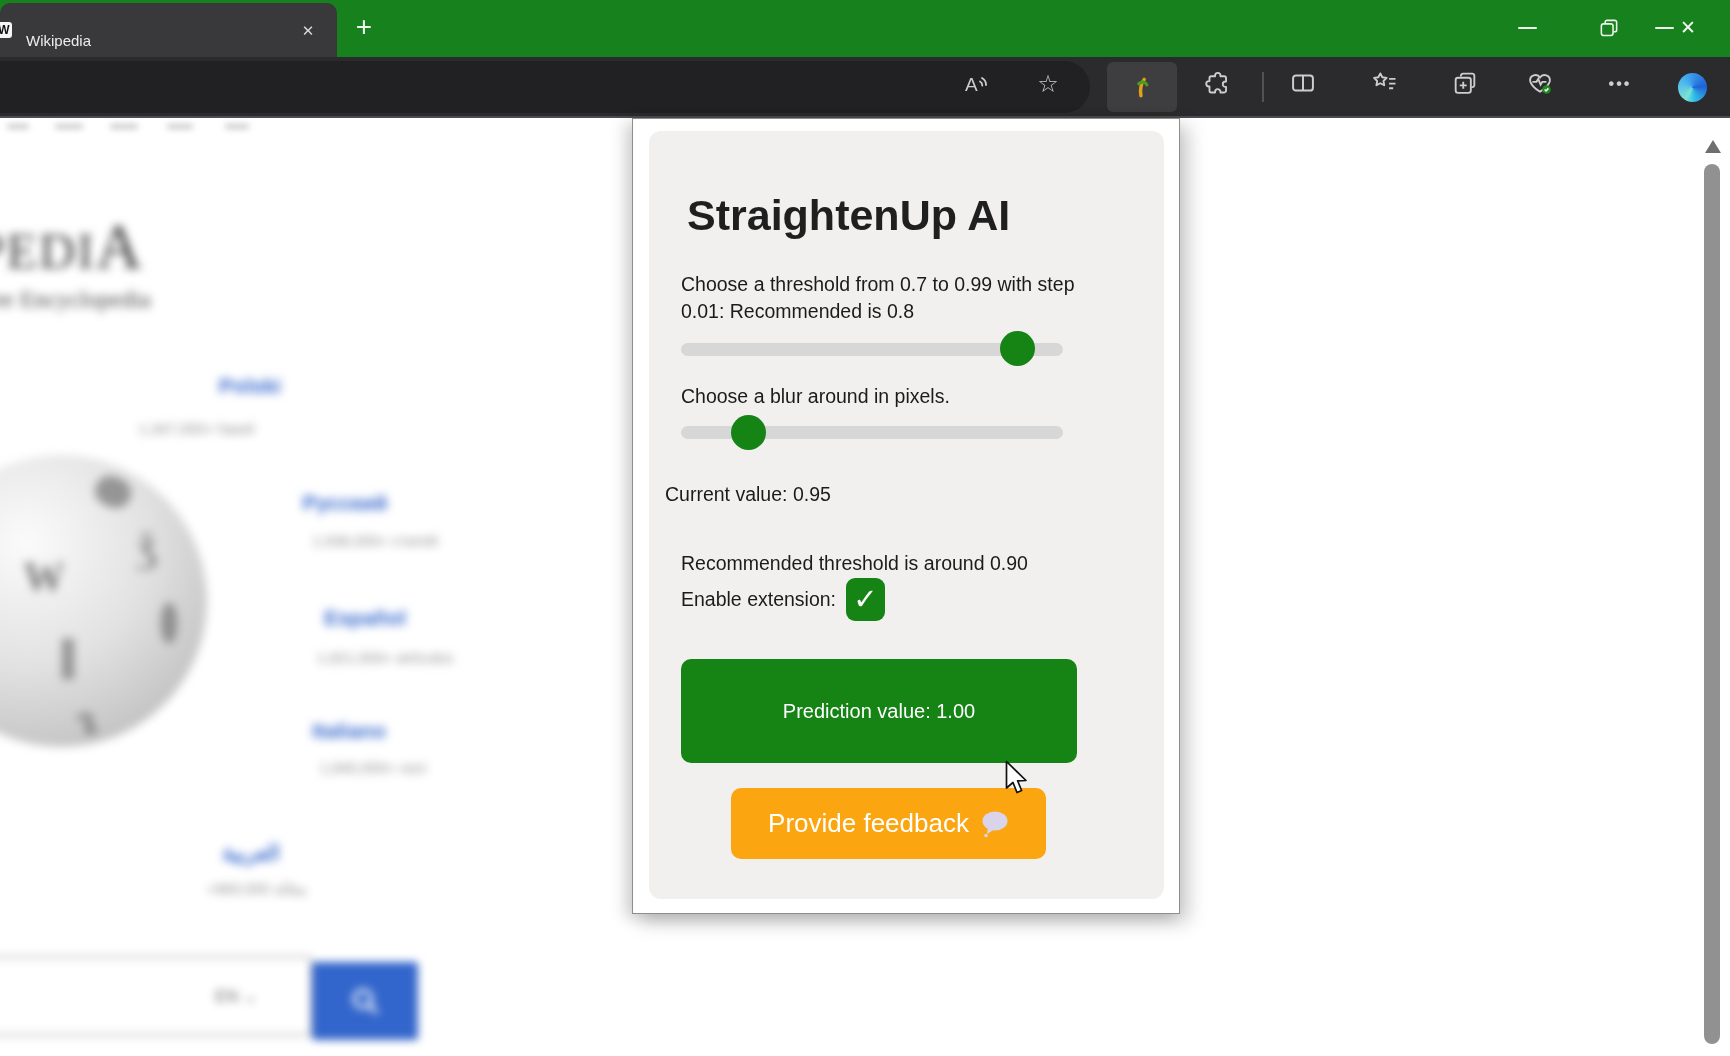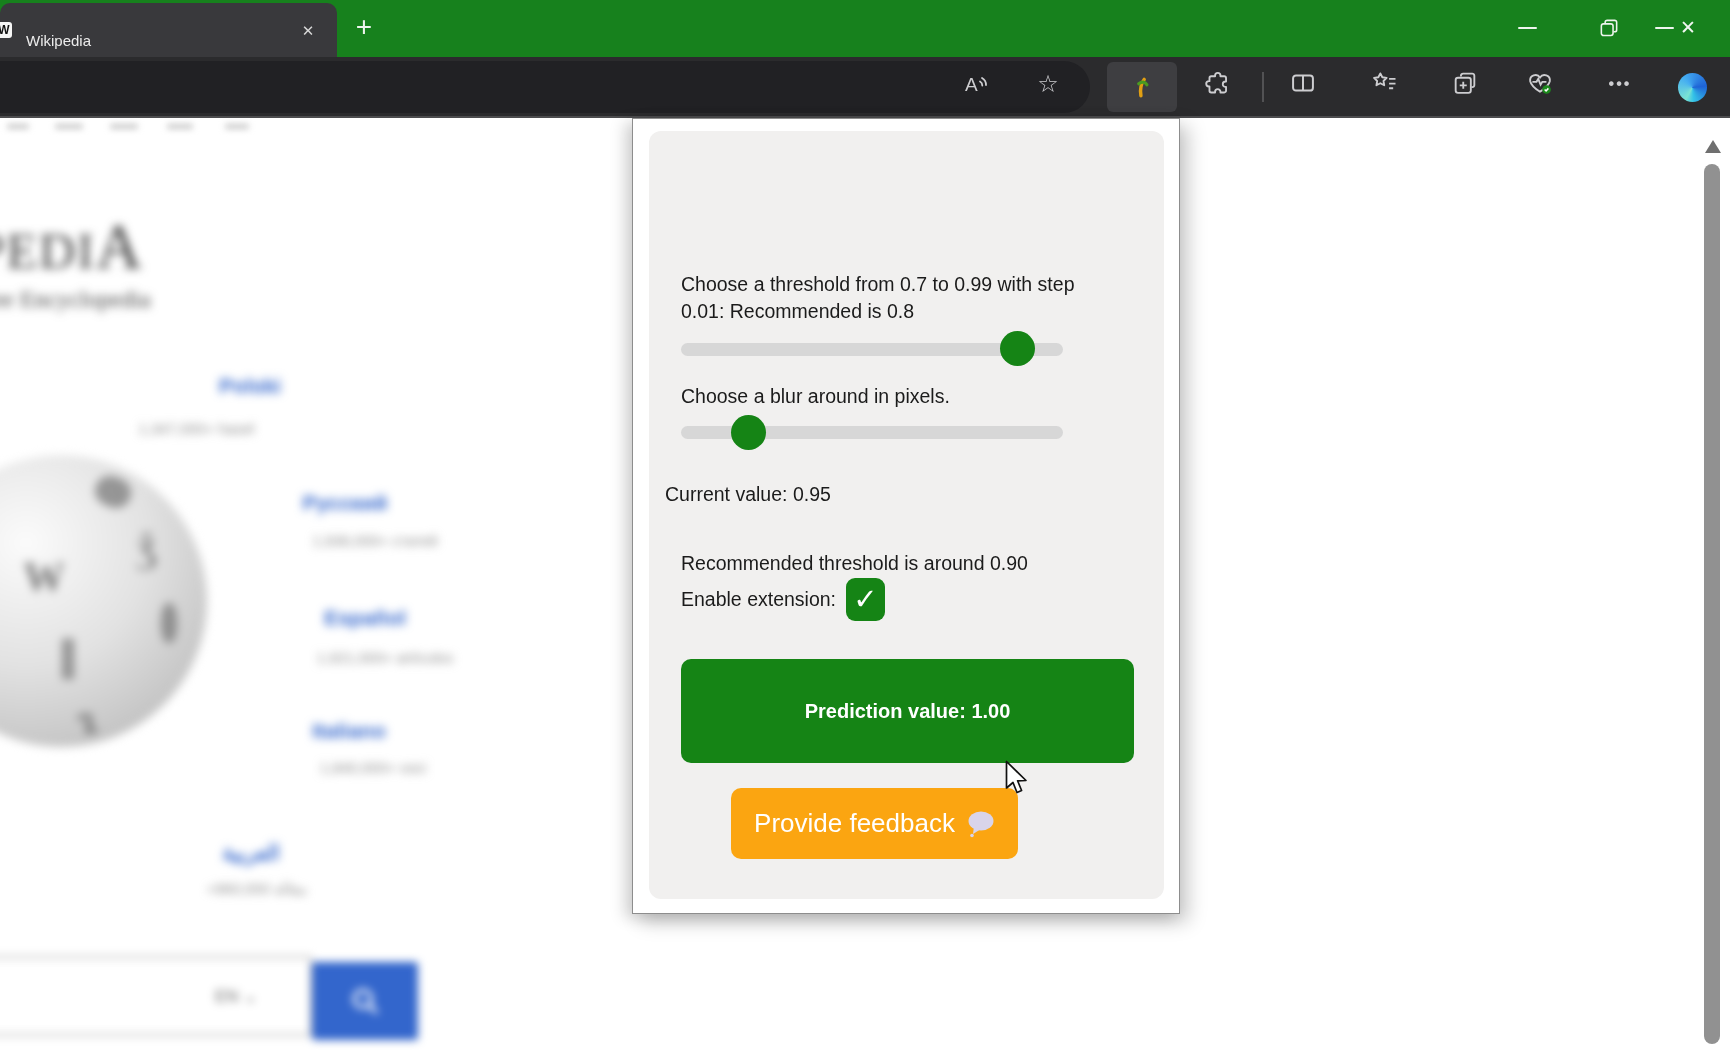--- a/index.html
+++ b/index.html
@@ -61,23 +61,23 @@
   .popup-text{color:#1b1b1b;font-size:19.5px;line-height:27px;}
   #threshold-label{left:48px;top:152px;width:424px;}
   #blur-label{left:48px;top:264px;}
   #current-value{left:32px;top:362px;}
   #recommended{left:48px;top:407px;margin-top:24px;}
   #enable-label{left:48px;top:467px;}
   .slider-track{width:382px;height:13px;background:#d7d7d7;border-radius:7px;}
   .slider-thumb{width:35px;height:35px;border-radius:50%;background:var(--accent-green);}
   #checkbox{left:213px;top:459px;width:39px;height:43px;background:var(--accent-green);border-radius:9px;
             color:#fff;font-size:29px;text-align:center;line-height:43px;}
-  #predict-btn{left:48px;top:540px;width:453px;height:104px;background:var(--accent-green);border-radius:10px;
-               color:#fff;font-size:20px;display:flex;align-items:center;justify-content:center;font-weight:bold;}
-  #feedback-btn{left:98px;top:669px;width:287px;height:71px;background:var(--accent-orange);border-radius:10px;
+  #predict-btn{left:48px;top:540px;width:396px;height:104px;background:var(--accent-green);border-radius:10px;
+               color:#fff;font-size:20px;display:flex;align-items:center;justify-content:center;}
+  #feedback-btn{left:98px;top:669px;width:315px;height:71px;background:var(--accent-orange);border-radius:10px;
                color:#fff;font-size:26px;display:flex;align-items:center;justify-content:center;gap:10px;}
 
   
   #scroll-up{left:1705px;top:22px;width:0;height:0;border-left:8.5px solid transparent;
              border-right:8.5px solid transparent;border-bottom:13px solid #6f6f6f;}
   #scroll-thumb{left:1704px;top:46px;width:16px;height:880px;background:#919191;border-radius:8px;}
 
   
   #cursor{left:1005px;top:642px;}
   svg{display:block;}
@@ -207,20 +207,21 @@
         <svg width="34" height="34" viewBox="0 0 24 24" fill="none" stroke="#fff" stroke-width="2.4">
             <circle cx="10.5" cy="10.5" r="6"></circle>
             <path d="M15 15l5.5 5.5"></path>
           </svg>
       </div>
     </div>
 
     <div class="abs" id="popup">
       <div class="abs" id="popup-panel"></div>
 
+      <div class="abs" id="popup-title">StraightenUp AI</div>
 
       <div class="abs popup-text" id="threshold-label">Choose a threshold from 0.7 to 0.99 with step 0.01: Recommended is 0.8</div>
 
       <div class="abs slider-track" style="left:48px;top:224px;"></div>
       <div class="abs slider-thumb" style="left:367px;top:212px;"></div>
 
       <div class="abs popup-text" id="blur-label">Choose a blur around in pixels.</div>
 
       <div class="abs slider-track" style="left:48px;top:307px;"></div>
       <div class="abs slider-thumb" style="left:98px;top:296px;"></div>

